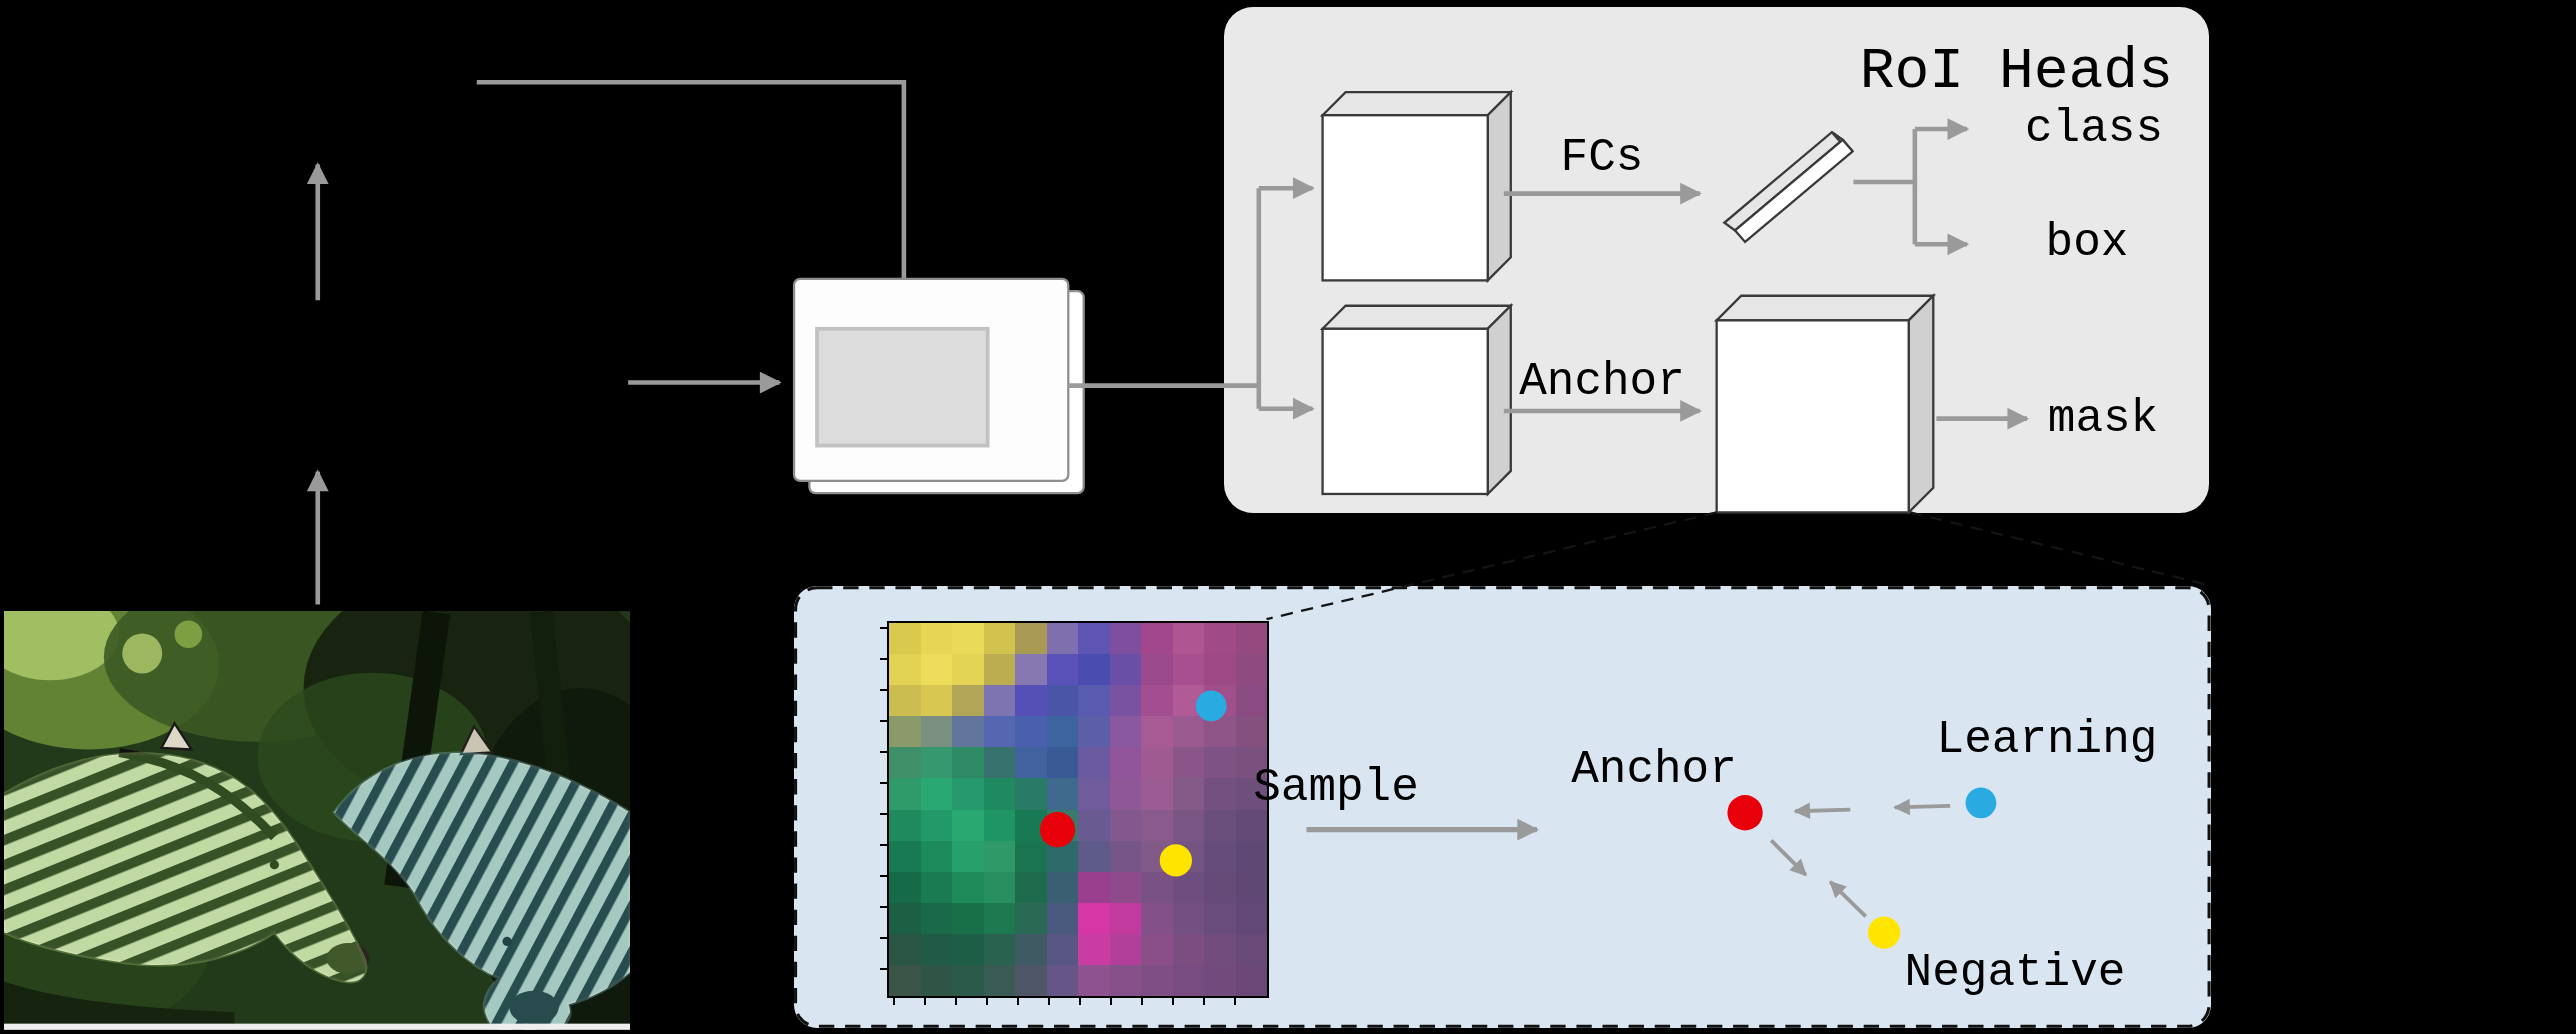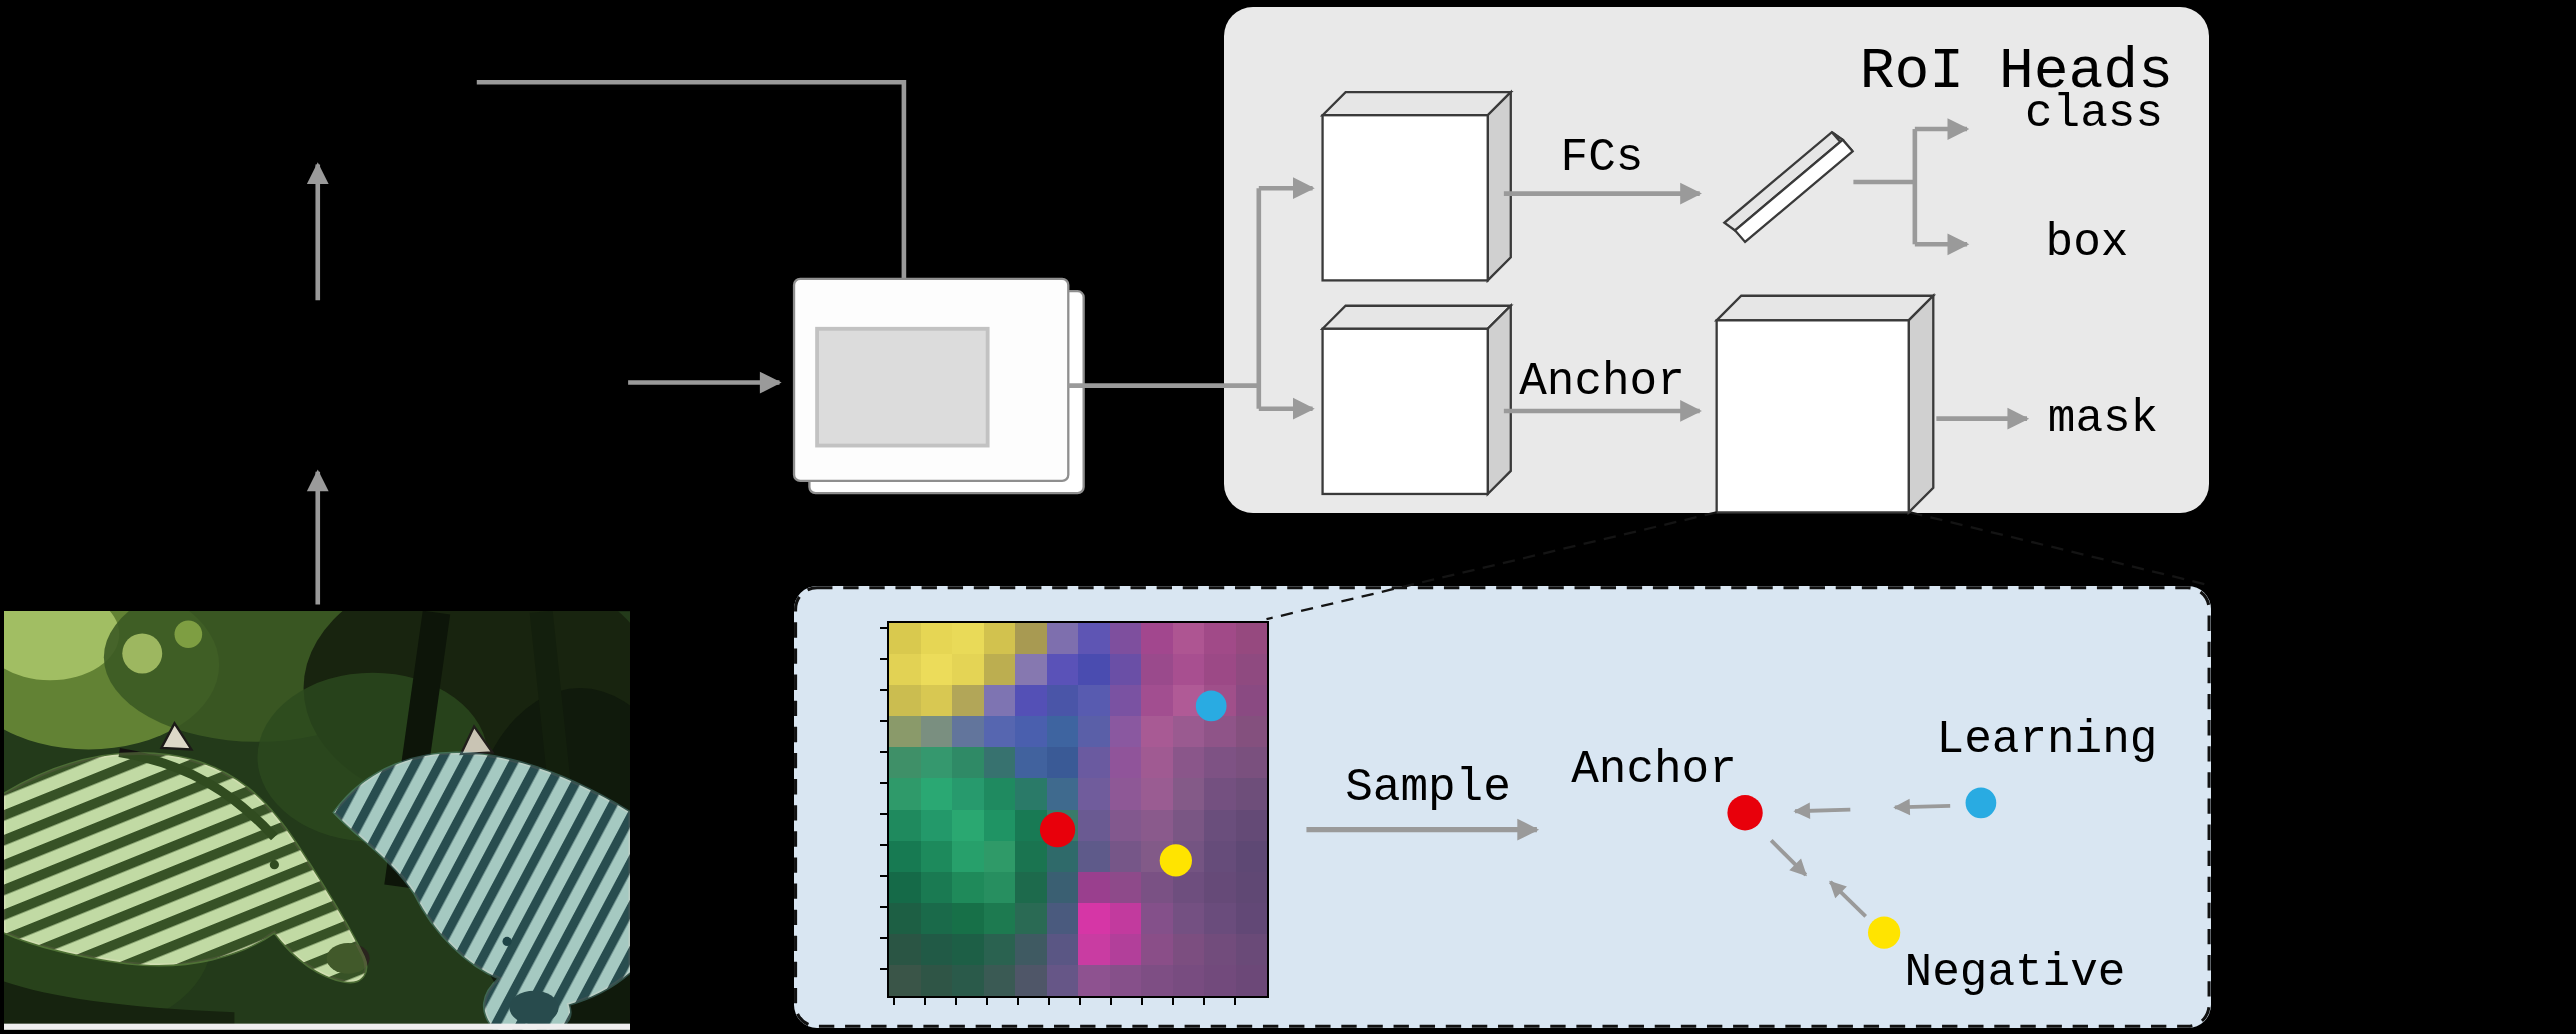--- a/index.html
+++ b/index.html
@@ -313,24 +313,24 @@
     <circle cx="1376" cy="1080" r="23" fill="#e8000b"></circle>
     <circle cx="1530" cy="1120" r="21" fill="#ffe400"></circle>
 
     <circle cx="2271" cy="1058" r="23" fill="#e8000b"></circle>
     <circle cx="2578" cy="1045" r="20" fill="#29abe2"></circle>
     <circle cx="2452" cy="1214" r="21" fill="#ffe400"></circle>
   </svg>
 
   <div id="roiTitle" class="title">RoI Heads</div>
   <div class="lbl" style="left:1602px;top:158px;">FCs</div>
-  <div class="lbl" style="left:2094px;top:114px;">class</div>
+  <div class="lbl" style="left:2094px;top:129px;">class</div>
   <div class="lbl" style="left:2087px;top:243px;">box</div>
   <div class="lbl" style="left:1602px;top:382px;">Anchor</div>
   <div class="lbl" style="left:2103px;top:419px;">mask</div>
 
-  <div class="lbl" style="left:1428px;top:788px;">Sample</div>
+  <div class="lbl" style="left:1336px;top:788px;">Sample</div>
   <div class="lbl" style="left:1654px;top:770px;text-align:right;">Anchor</div>
   <div class="lbl" style="left:2047px;top:740px;">Learning</div>
   <div class="lbl" style="left:2015px;top:973px;">Negative</div>
 
 </div>
 
 
 </body></html>

